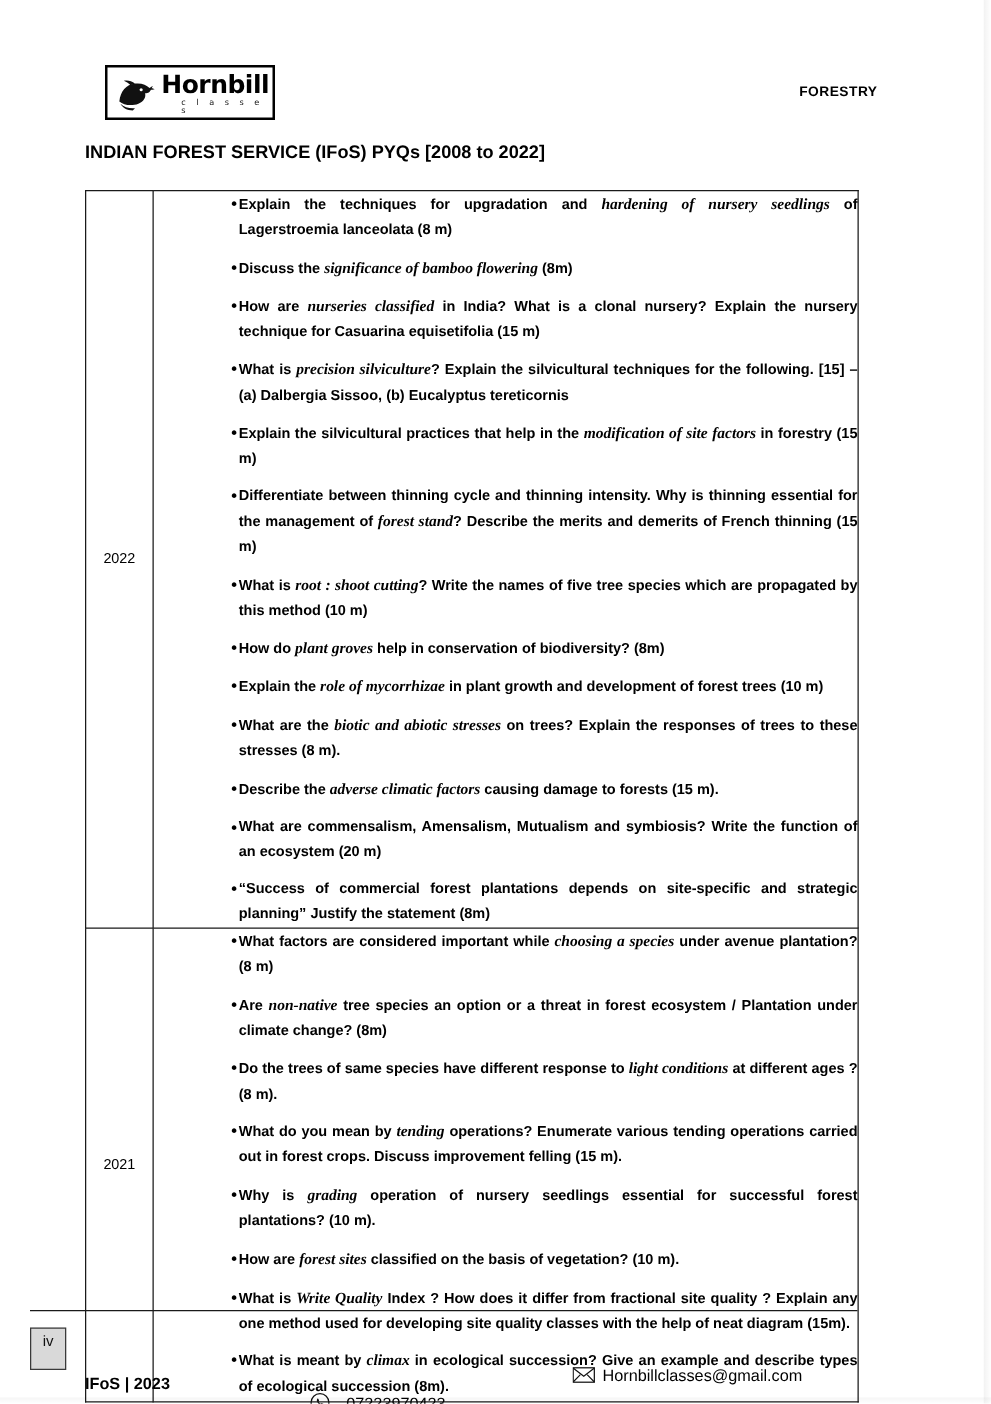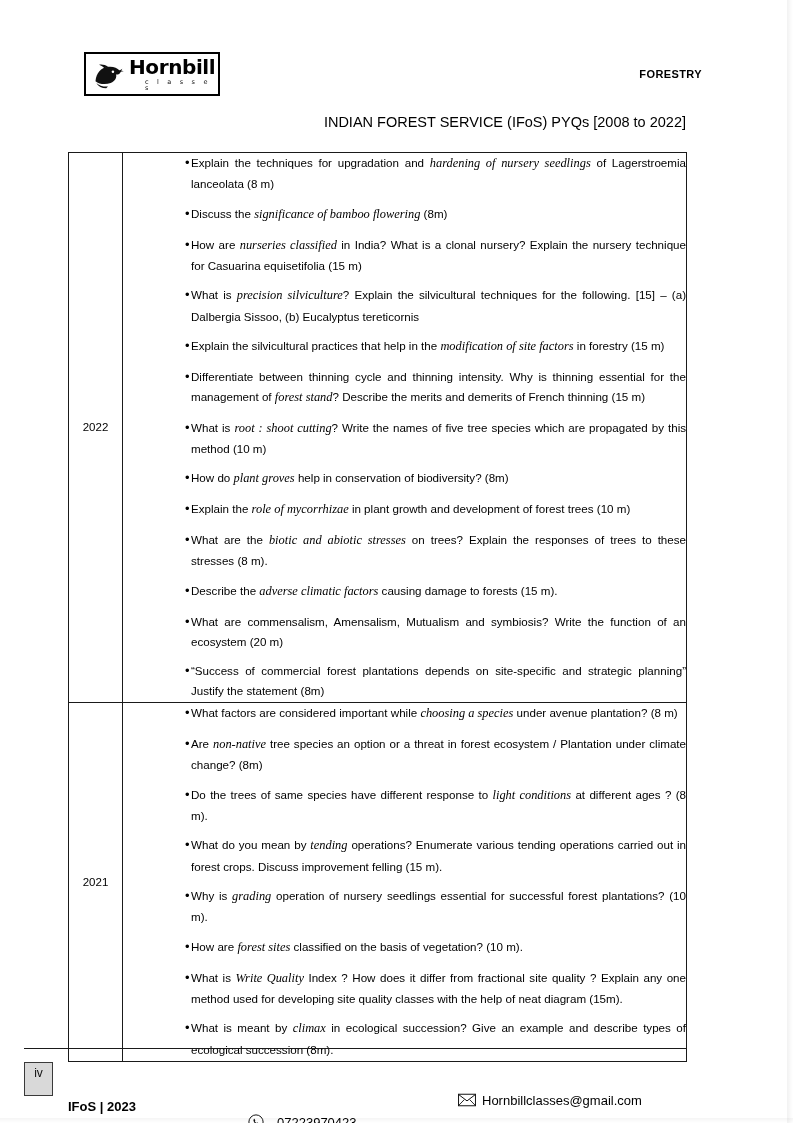--- a/index.html
+++ b/index.html
@@ -69,22 +69,22 @@
   .subject {
     font-weight: bold;
     font-size: 11px;
     letter-spacing: 0.4px;
   }
 
   .doc-title {
     position: absolute;
     left: 68px; top: 114px;
     width: 618px;
-    text-align: right;
-    font-weight: normal;
+    text-align: left;
+    font-weight: bold;
     font-size: 14.5px;
   }
 
   
   .qtable {
     position: absolute;
     left: 68px;
     top: 152px;
     width: 619px;
     border-collapse: collapse;
@@ -97,20 +97,21 @@
   }
   .year-cell {
     width: 54px;
     text-align: center;
     font-size: 11.5px;
     vertical-align: middle;
   }
   .items-cell {
     padding: 8px 14px 8px 4px;
     vertical-align: top;
+    font-weight: bold;
   }
   ul.qlist {
     list-style: none;
     margin: 0;
     padding: 0;
   }
   ul.qlist > li {
     position: relative;
     padding-left: 68px;
     margin-bottom: 9.5px;

